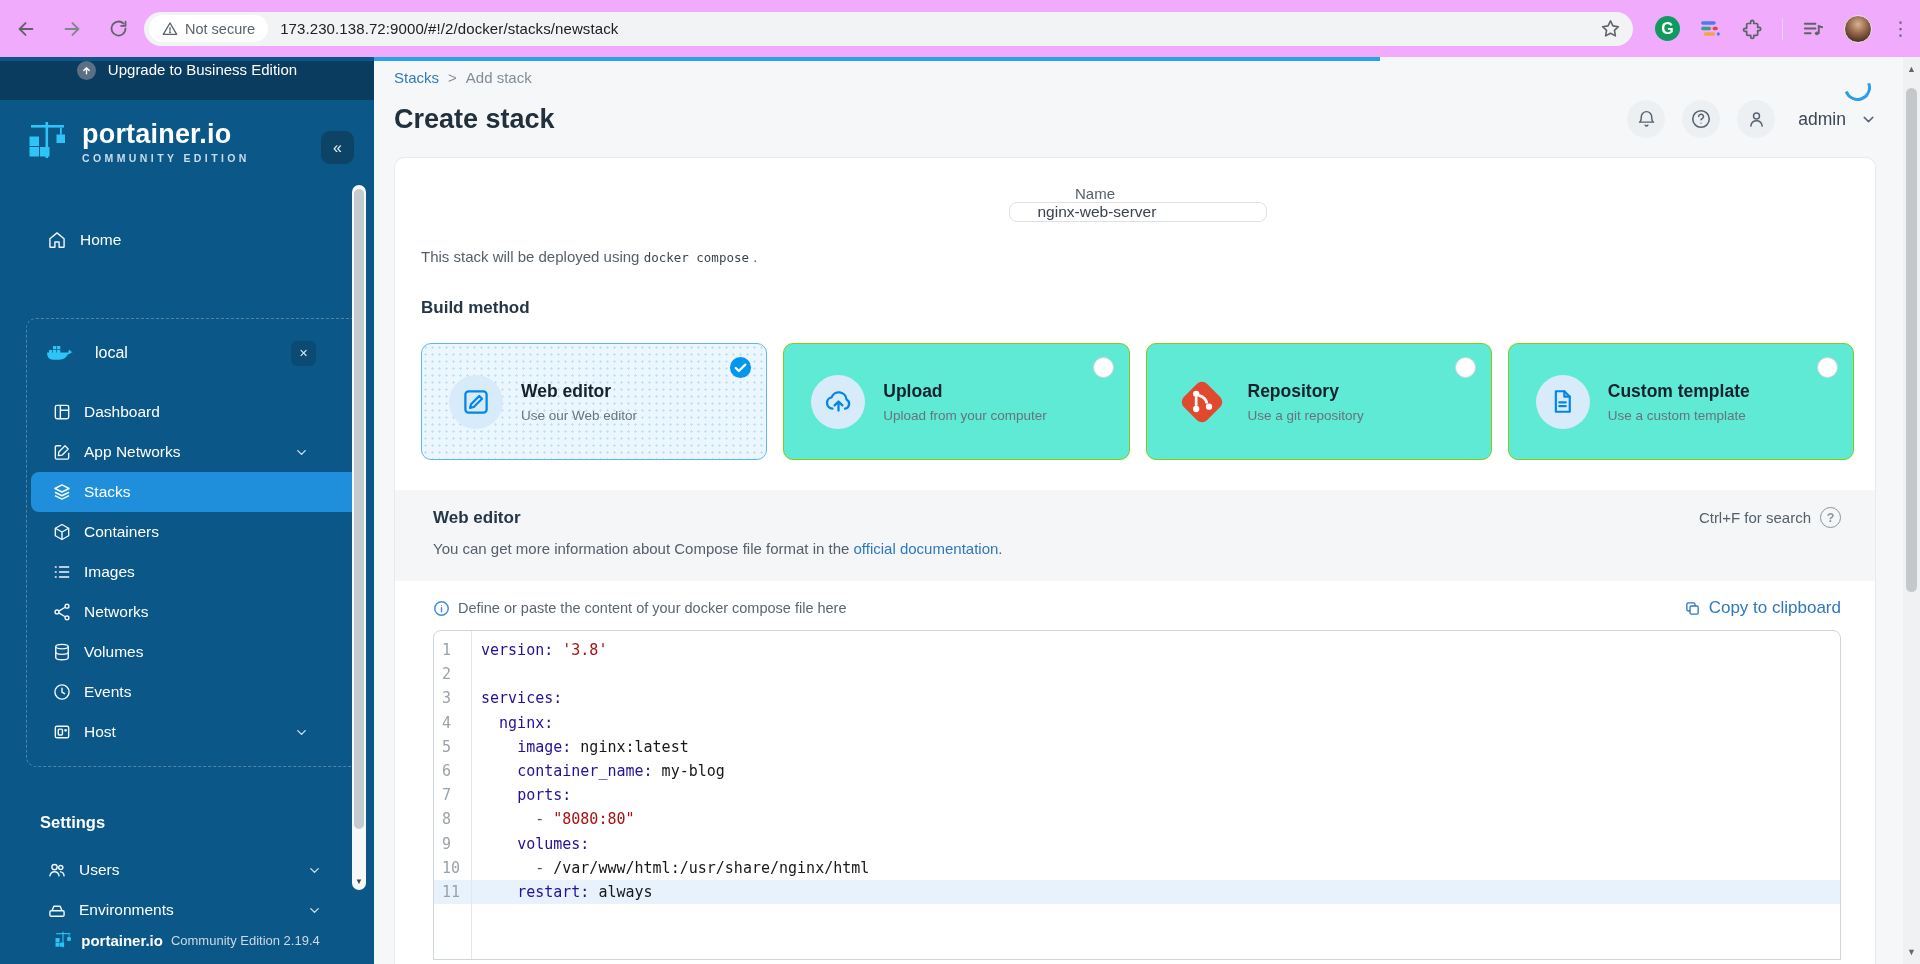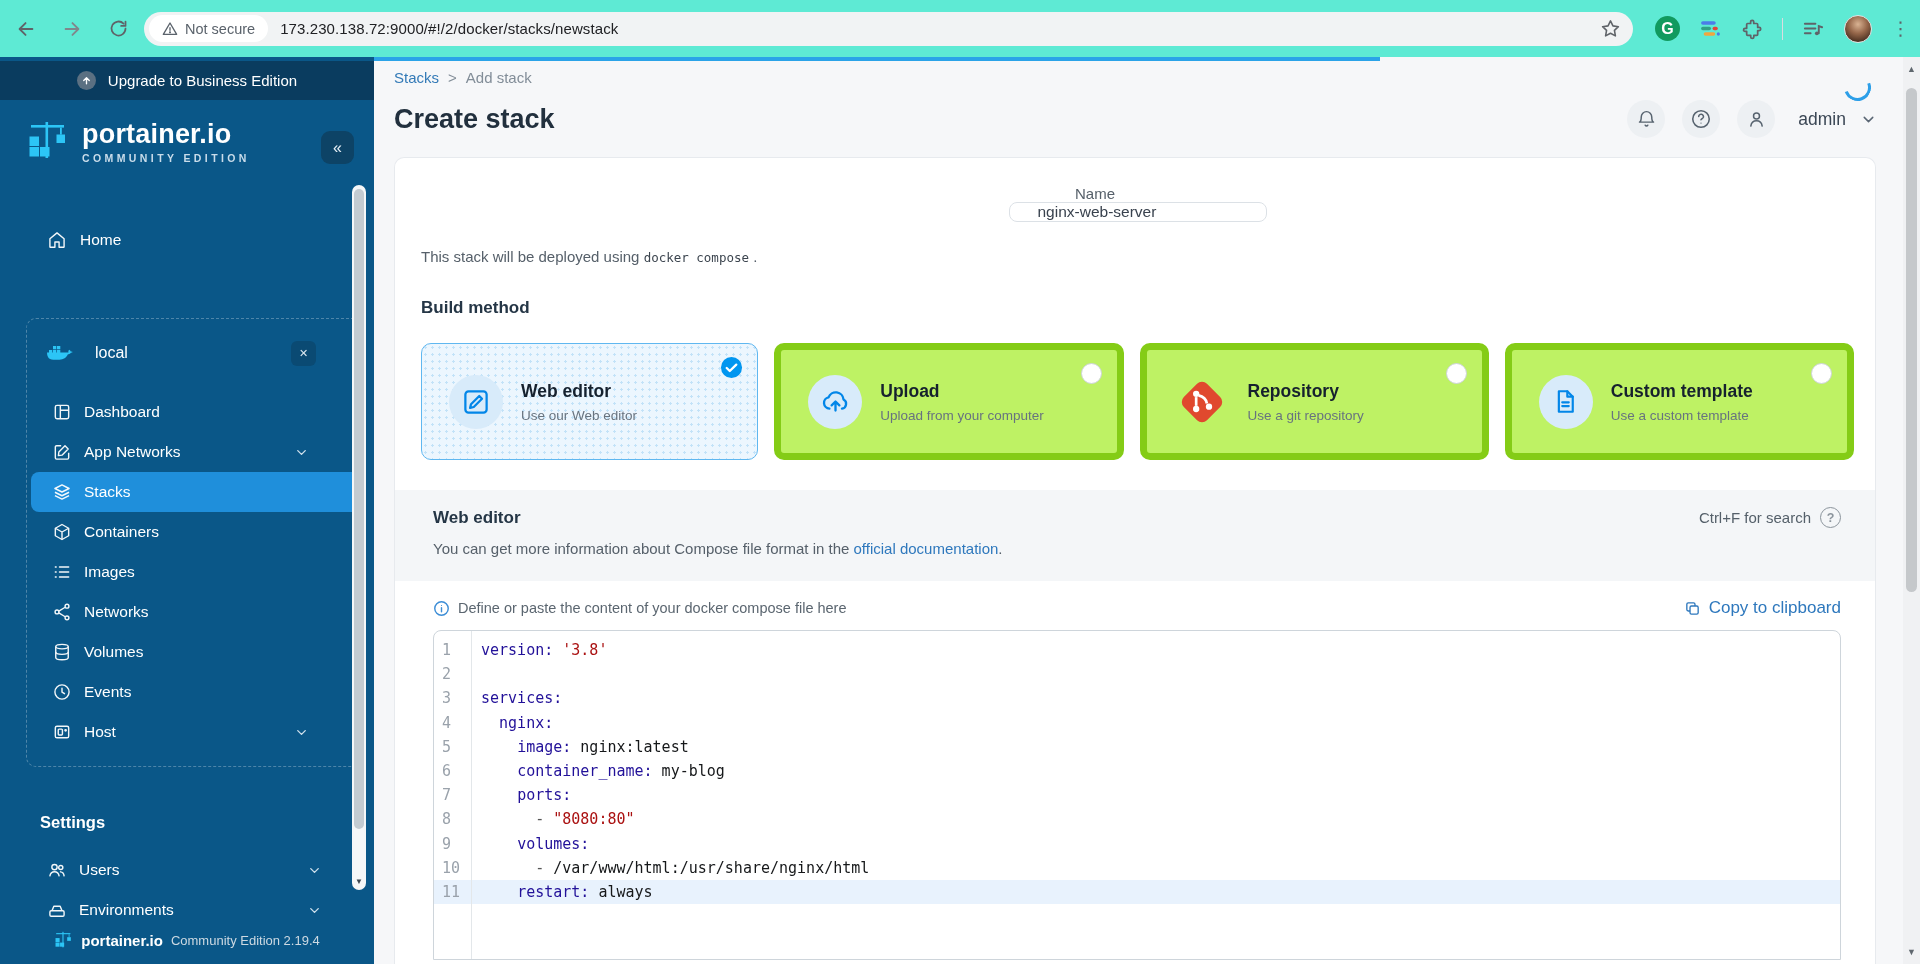--- a/index.html
+++ b/index.html
@@ -1,37 +1,37 @@
 <!DOCTYPE html>
 <html><head>
 <meta charset="utf-8">
 <style>
   * { margin:0; padding:0; box-sizing:border-box; }
   html,body { width:1920px; height:964px; overflow:hidden; background:#fff;
     font-family:"Liberation Sans", sans-serif; }
   svg { display:block; }
 
   
-  .chrome { position:absolute; left:0; top:0; width:1920px; height:57px; background:#5eead4; display:flex; align-items:center; }
+  .chrome { position:absolute; left:0; top:0; width:1920px; height:57px; background:#f0abfc; display:flex; align-items:center; }
   .nav-btns { display:flex; align-items:center; gap:22px; padding-left:14px; }
   .chrome-btn { width:24px; height:24px; display:flex; align-items:center; justify-content:center; cursor:pointer; }
   .omnibox { margin-left:14px; width:1489px; height:34px; background:#f1f3f4; border-radius:17px; display:flex; align-items:center; position:relative; }
   .chip { margin-left:5px; height:27px; background:#fff; border-radius:14px; display:flex; align-items:center; gap:7px; padding:0 13px; }
   .chip span { font-size:14.5px; color:#5a626b; }
   .url { margin-left:12px; font-size:15px; color:#202124; letter-spacing:.1px; }
   .omni-star { position:absolute; right:12px; top:6px; }
   .chrome-right { position:absolute; right:10px; top:0; height:57px; display:flex; align-items:center; gap:19px; }
   .g-badge { width:25px; height:25px; border-radius:50%; background:#119a5f; color:#fff; font-weight:700; font-size:16px; display:flex; align-items:center; justify-content:center; }
   .tbar-divider { width:1px; height:22px; background:#dadce0; }
   .avatar { width:28px; height:28px; border-radius:50%; background:radial-gradient(circle at 50% 32%, #d9b393 0%, #96674a 42%, #4e3323 78%, #3a2517 100%); border:1px solid #e3e3e3; }
   .dots { font-size:19px; color:#5f6368; line-height:1; }
 
   
   .sidebar { position:absolute; left:0; top:57px; width:374px; height:907px; background:#0a5788; color:#fff; }
-  .upgrade { margin-top:4px; height:39px; background:#0a3c5f; display:flex; align-items:center; justify-content:center; gap:12px; font-size:15px; color:#fff; cursor:pointer; }
+  .upgrade { margin-top:4px; height:39px; background:#0a3c5f; display:flex; align-items:flex-start; justify-content:center; gap:12px; font-size:15px; color:#fff; cursor:pointer; }
   .upgrade-ic { width:19px; height:19px; border-radius:50%; background:#5b7082; display:flex; align-items:center; justify-content:center; }
   .logo-row { position:relative; display:flex; align-items:center; padding:18px 0 14px 26px; }
   .logo-text { margin-left:12px; }
   .logo-name { font-size:27px; font-weight:700; letter-spacing:.2px; }
   .logo-sub { margin-top:2px; font-size:10.5px; letter-spacing:3.4px; color:#c9dcea; font-weight:600; }
   .collapse-btn { position:absolute; right:20px; top:74px; width:33px; height:33px; background:#0d4366; border-radius:9px; display:flex; align-items:center; justify-content:center; font-size:16px; color:#e8f1f8; cursor:pointer; }
   .home-row { margin-top:44px; display:flex; align-items:center; gap:13px; padding-left:47px; height:36px; font-size:15.5px; cursor:pointer; }
   .nav-box { margin:60px 8px 0 26px; width:340px; border:1px dashed rgba(255,255,255,.28); border-radius:10px; padding:9px 0 14px; }
   .endpoint-row { display:flex; align-items:center; padding:8px 0 8px 19px; position:relative; height:50px;gap:8px; }
   .endpoint-name { margin-left:14px; font-size:16px; }
@@ -66,21 +66,21 @@
   .spinner { position:absolute; right:32px; top:17px; width:27px; height:27px; border:3px solid transparent; border-top-color:#2d9fe8; border-right-color:#2d9fe8; border-radius:50%; transform:rotate(115deg); }
 
   .card { margin:19px 27px 0 20px; width:1482px; height:850px; background:#fff; border:1px solid #e7eaee; border-bottom:none; border-radius:10px 10px 0 0; overflow:hidden; }
   .name-row { display:flex; align-items:center; padding:27px 21px 0 26px;flex-direction:column; }
   .name-label { width:125px; font-size:15px; color:#56606a; }
   .name-input { flex:1; height:43px; border:1px solid #dce1e6; border-radius:8px; background:#fff; padding:0 28px; font-size:15.5px; color:#39424e; font-family:"Liberation Sans", sans-serif; outline:none; }
   .deploy-line { padding:26px 0 0 26px; font-size:15px; color:#56606a; }
   .deploy-code { font-family:"DejaVu Sans Mono", monospace; font-size:12.5px; color:#3c454f; }
   .bm-heading { padding:33px 0 0 26px; font-size:17px; font-weight:600; color:#253646; }
   .bm-cards { display:flex; gap:16px; padding:25px 21px 0 26px; }
-  .bm-card { position:relative; flex:1; height:117px; background:#bef264; border:7px solid #84cc16; border-radius:10px; display:flex; align-items:center; padding-left:27px; gap:18px; cursor:pointer; }
+  .bm-card { position:relative; flex:1; height:117px; background:#5eead4; border:1px solid #84cc16; border-radius:10px; display:flex; align-items:center; padding-left:27px; gap:18px; cursor:pointer; }
   .bm-card.sel { background:#ecf6fe; background-image:radial-gradient(#c2e2f8 1.1px, transparent 1.1px); background-size:7px 7px; border:1px solid #5fb7f0; }
   .bm-icircle { width:54px; height:54px; border-radius:50%; background:#d8ebfa; display:flex; align-items:center; justify-content:center; flex:none; }
   .bm-title { font-size:17.5px; font-weight:700; color:#16212e; }
   .bm-sub { margin-top:6px; font-size:13.5px; color:#67737f; }
   .bm-check { position:absolute; top:12px; right:14px; }
   .bm-radio { position:absolute; top:13px; right:15px; width:21px; height:21px; border-radius:50%; border:1px solid #cdd3d9; background:#fff; }
 
   .we-band { margin-top:30px; background:#f4f6f8; padding:17px 34px 0 38px; height:91px; }
   .we-row1 { display:flex; align-items:center; justify-content:space-between; }
   .we-title { font-size:17px; font-weight:600; color:#253646; }

